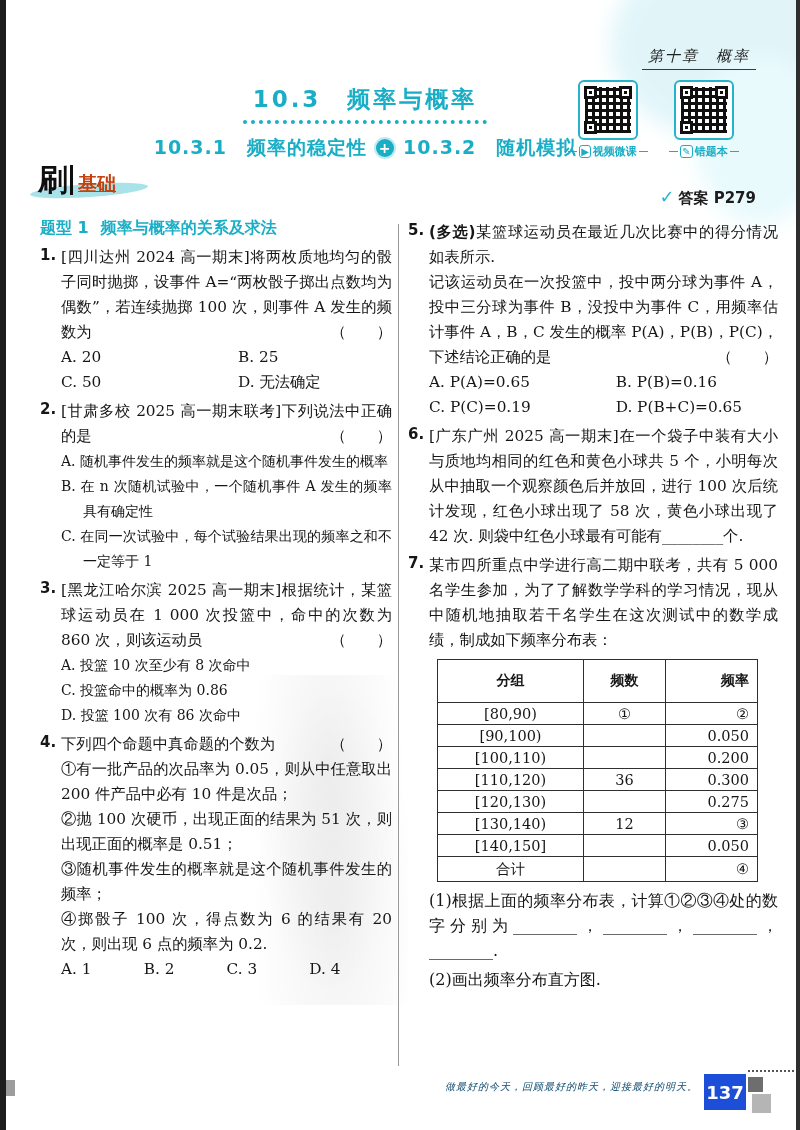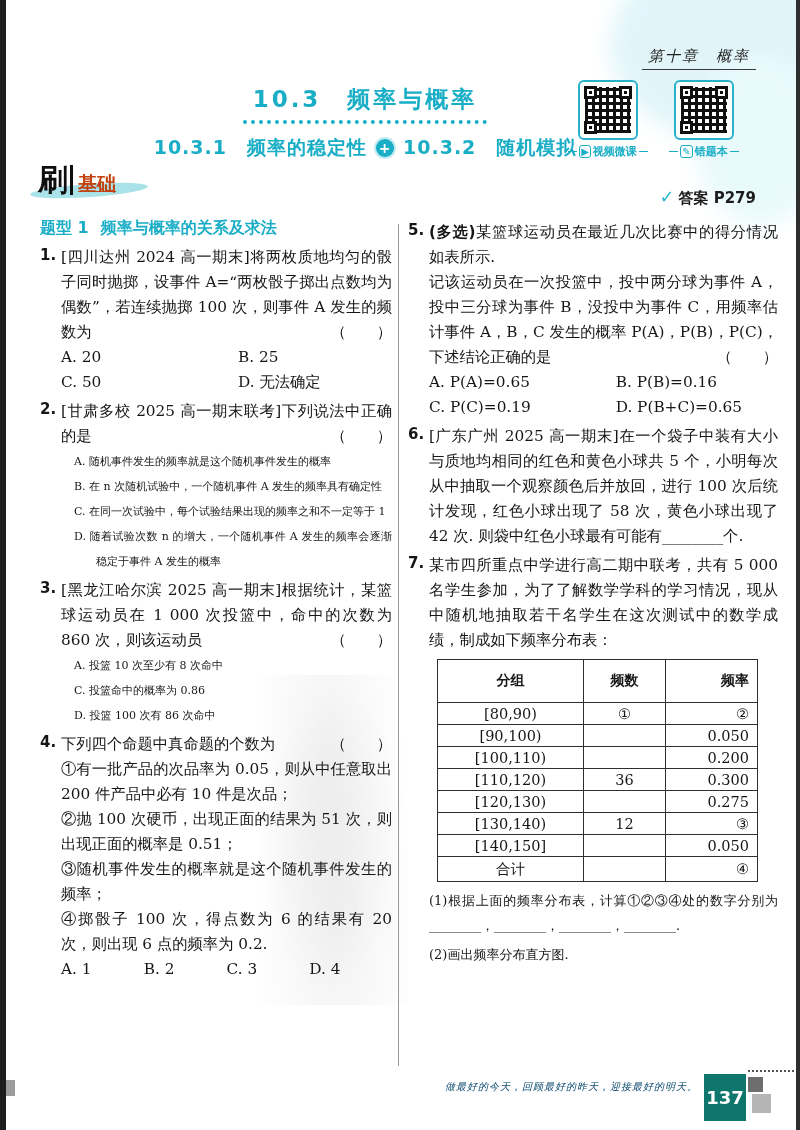--- a/index.html
+++ b/index.html
@@ -60,36 +60,36 @@
   .col-right { position:absolute; left:408px; top:220px; width:370px; }
   .topic { font:bold 16px "DejaVu Sans","Liberation Sans",sans-serif; color:#1aaec6; margin-bottom:6px; }
   .topic .t-label { margin-right:12px; }
   .prob { position:relative; padding-left:21px; margin-bottom:4px; }
   .pnum { position:absolute; left:0; top:1px; font:bold 15px "DejaVu Sans","Liberation Sans",sans-serif; }
   .ptext { font-size:15.3px; line-height:25px; text-align:justify; }
   .bracket { float:right; }
   .tagb { font-family:"DejaVu Sans","Liberation Sans",sans-serif; font-weight:bold; }
   .opts2 { display:grid; grid-template-columns:1.15fr 1fr; font-size:15.3px; line-height:25px; }
   .opts4 { display:grid; grid-template-columns:repeat(4,1fr); font-size:15.3px; line-height:25px; }
-  .optline { font-size:11px; line-height:25px; padding-left:22px; text-indent:-22px; text-align:justify;margin-left:13px; }
+  .optline { font-size:14px; line-height:25px; padding-left:22px; text-indent:-22px; text-align:justify; }
   
   .tbl { border-collapse:collapse; font-size:14px; margin:6px 0 6px -14px; }
   .tbl th, .tbl td { border:1px solid #2f2f2f; text-align:center; padding:4px 10px; }
   .tbl th { font:bold 13.5px "DejaVu Sans","Liberation Sans",sans-serif; }
   .freq-tbl { border-collapse:collapse; font-size:14.5px; margin:6px 0 6px 8px; }
   .freq-tbl th, .freq-tbl td { border:1px solid #2f2f2f; text-align:center; padding:2.5px 8px; }
   .freq-tbl th { font:bold 14px "DejaVu Sans","Liberation Sans",sans-serif; padding:12px 8px; }
   .freq-tbl td:first-child, .freq-tbl th:first-child { width:146px; }
   .freq-tbl td:nth-child(2), .freq-tbl th:nth-child(2) { width:82px; }
   .freq-tbl td:nth-child(3), .freq-tbl th:nth-child(3) { width:92px;text-align:right; }
-  .subq { font-size:13px; line-height:25px; text-align:justify; margin-top:4px; }
+  .subq { font-size:16px; line-height:25px; text-align:justify; margin-top:4px; }
   
   .footer-quote { position:absolute; right:102px; top:1080px; font-style:italic; font-size:10px;
         letter-spacing:1px; color:#0c4a6e; }
-  .page-num-box { position:absolute; left:704px; top:1074px; width:42px; height:47px; background:#0f766e;
+  .page-num-box { position:absolute; left:704px; top:1074px; width:42px; height:36px; background:#1d4ed8;
         color:#fff; font:bold 18px "DejaVu Sans","Liberation Sans",sans-serif;
         display:flex; align-items:center; justify-content:center; }
   .sq-dark  { position:absolute; left:748px; top:1077px; width:15px; height:15px; background:#6e6e6e; }
   .sq-light { position:absolute; left:752px; top:1094px; width:19px; height:19px; background:#b5b5b5; }
   .dotline { position:absolute; left:748px; top:1070px; width:46px; border-top:2.5px dotted #555; }
   .sq-bl { position:absolute; left:6px; top:1080px; width:9px; height:16px; background:#9c9c9c; }
 </style>
 </head>
 <body>
 
@@ -172,21 +172,20 @@
 
     <div class="prob">
       <span class="pnum">2.</span>
       <div class="ptext">
         <span>[甘肃多校 2025 高一期末联考]下列说法中正确的是</span>
         <span class="bracket">（　　）</span>
       </div>
       <div class="optline">A. 随机事件发生的频率就是这个随机事件发生的概率</div>
       <div class="optline">B. 在 n 次随机试验中，一个随机事件 A 发生的频率具有确定性</div>
       <div class="optline">C. 在同一次试验中，每个试验结果出现的频率之和不一定等于 1</div>
-      <div class="optline">D. 随着试验次数 n 的增大，一个随机事件 A 发生的频率会逐渐稳定于事件 A 发生的概率</div>
     </div>
 
     <div class="prob">
       <span class="pnum">3.</span>
       <div class="ptext">
         <span>[黑龙江哈尔滨 2025 高一期末]根据统计，某篮球运动员在 1 000 次投篮中，命中的次数为 860 次，则该运动员</span>
         <span class="bracket">（　　）</span>
       </div>
       <div class="optline">A. 投篮 10 次至少有 8 次命中</div>
       <div class="optline">C. 投篮命中的概率为 0.86</div>

